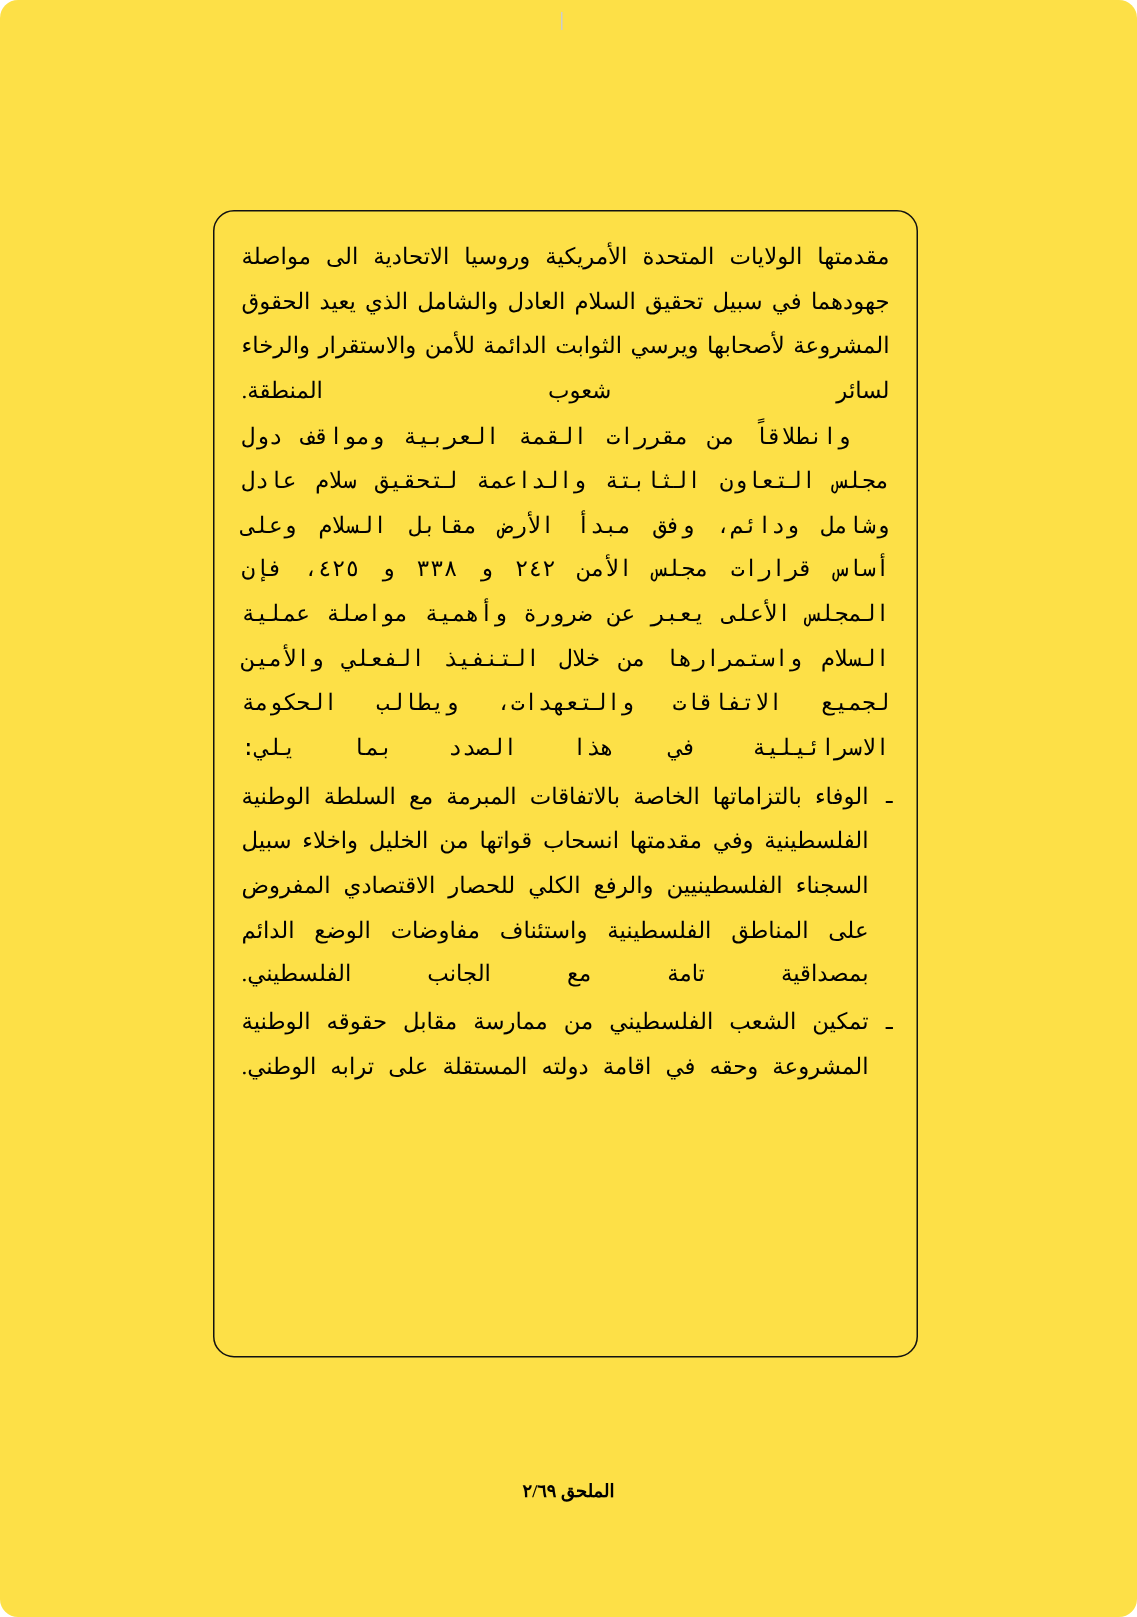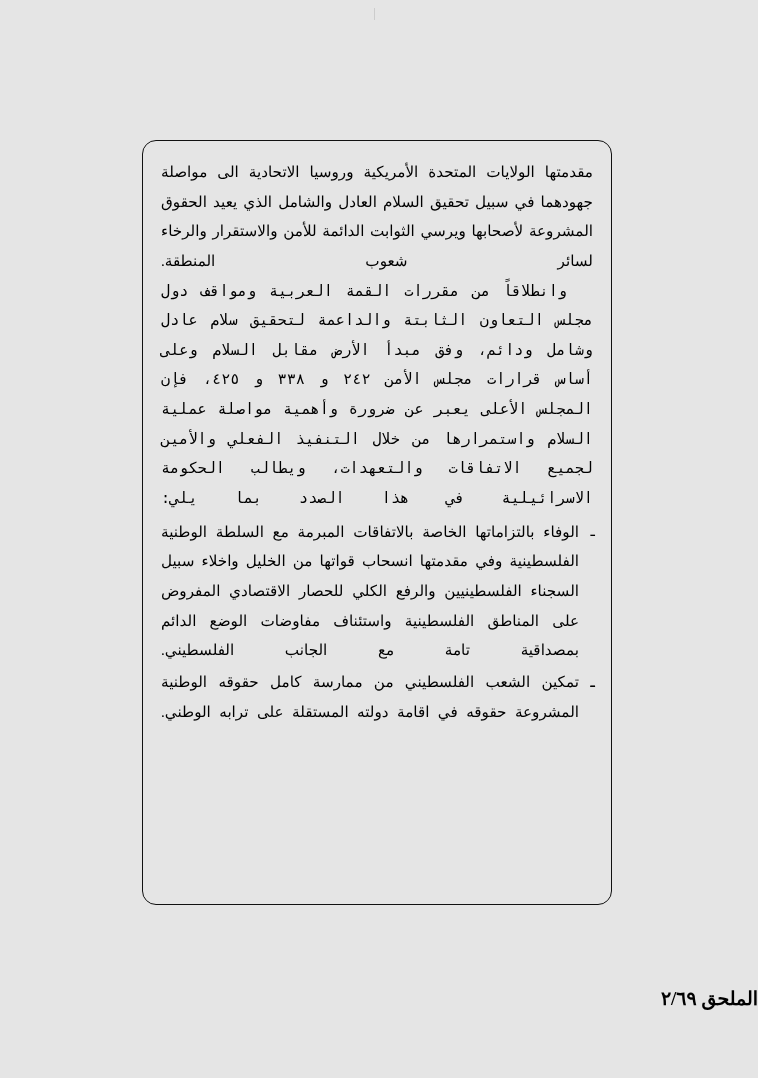--- a/index.html
+++ b/index.html
@@ -11,21 +11,22 @@
     height: 1078px;
     background: #ffffff;
     font-family: "Liberation Serif", "DejaVu Serif", serif;
     color: #000000;
     position: relative;
     overflow: hidden;
   }
   .page {
     position: absolute;
     inset: 0;
-    background: #e5e5e5;
+    background: #fde047;
+    border-radius: 12px;
   }
   .content-frame {
     position: absolute;
     left: 142px;
     top: 140px;
     width: 470px;
     height: 765px;
     border: 1.6px solid #111111;
     border-radius: 14px;
     box-sizing: border-box;
@@ -72,24 +73,23 @@
   }
   .footer {
     position: absolute;
     left: 0;
     right: 0;
     top: 985px;
     text-align: center;
     direction: rtl;
   }
   .footer-line {
-    font-size: 19px;
+    font-size: 12px;
     line-height: 1.5;
     font-family: "Liberation Serif", "DejaVu Serif", serif;
-    text-align: right;
   }
   .footer-line.bold {
     font-weight: bold;
   }
   .top-tick {
     position: absolute;
     left: 374px;
     top: 8px;
     width: 1px;
     height: 12px;
@@ -116,21 +116,21 @@
           <span class="bullet-mark">ـ</span>
           <span>الوفاء بالتزاماتها الخاصة بالاتفاقات المبرمة مع السلطة الوطنية الفلسطينية وفي مقدمتها انسحاب قواتها من الخليل واخلاء سبيل السجناء الفلسطينيين والرفع الكلي للحصار الاقتصادي المفروض على المناطق الفلسطينية واستئناف مفاوضات الوضع الدائم بمصداقية تامة مع الجانب الفلسطيني.</span>
         </div>
 
         <div class="bullet-item" style="text-align-last: justify;">
           <span class="bullet-mark">ـ</span>
         </div>
 
         <div class="bullet-item" style="text-align-last: justify;">
           <span class="bullet-mark">ـ</span>
-          <span>تمكين الشعب الفلسطيني من ممارسة كامل حقوقه الوطنية المشروعة حقوقه في اقامة دولته المستقلة على ترابه الوطني.</span>
+          <span>تمكين الشعب الفلسطيني من ممارسة مقابل حقوقه الوطنية المشروعة وحقه في اقامة دولته المستقلة على ترابه الوطني.</span>
         </div>
 
       </div>
 
     </div>
   </div>
 
   <div class="footer">
     <div class="footer-line bold">الملحق ٢/٦٩</div>
   </div>

